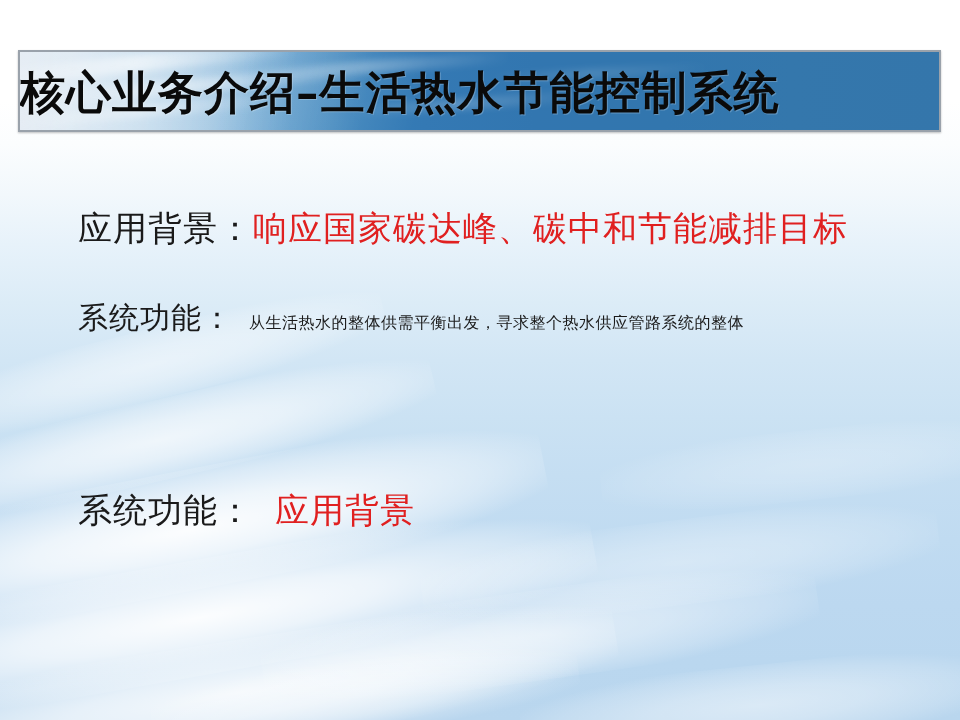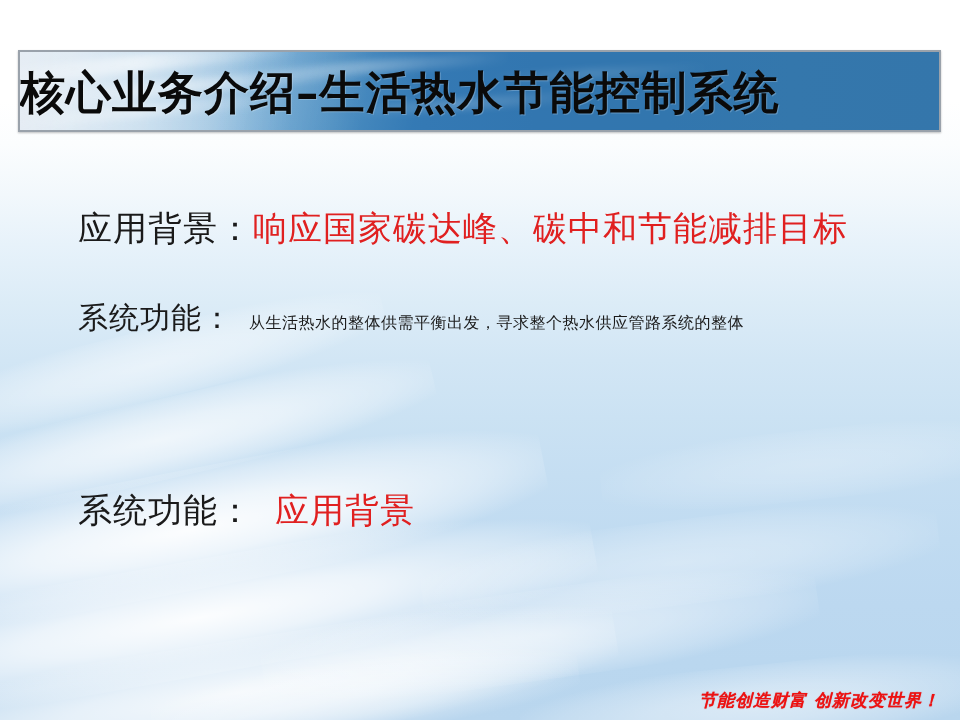--- a/index.html
+++ b/index.html
@@ -186,15 +186,14 @@
   <div class="row" id="row-function">
     <span class="label-lg" id="label-function">系统功能：</span><span id="gap-function"></span><span class="body-sm">从生活热水的整体供需平衡出发，寻求整个热水供应管路系统的整体</span>
   </div>
 
 
 
   <div class="row" id="row-model">
     <span class="label-lg">系统功能：</span><span id="gap-model"></span><span class="value-red-lg">应用背景</span>
   </div>
 
-  <div id="footer-slogan">节能创造财富 创新改变世界！</div>
 
 </div>
 
 </body></html>

